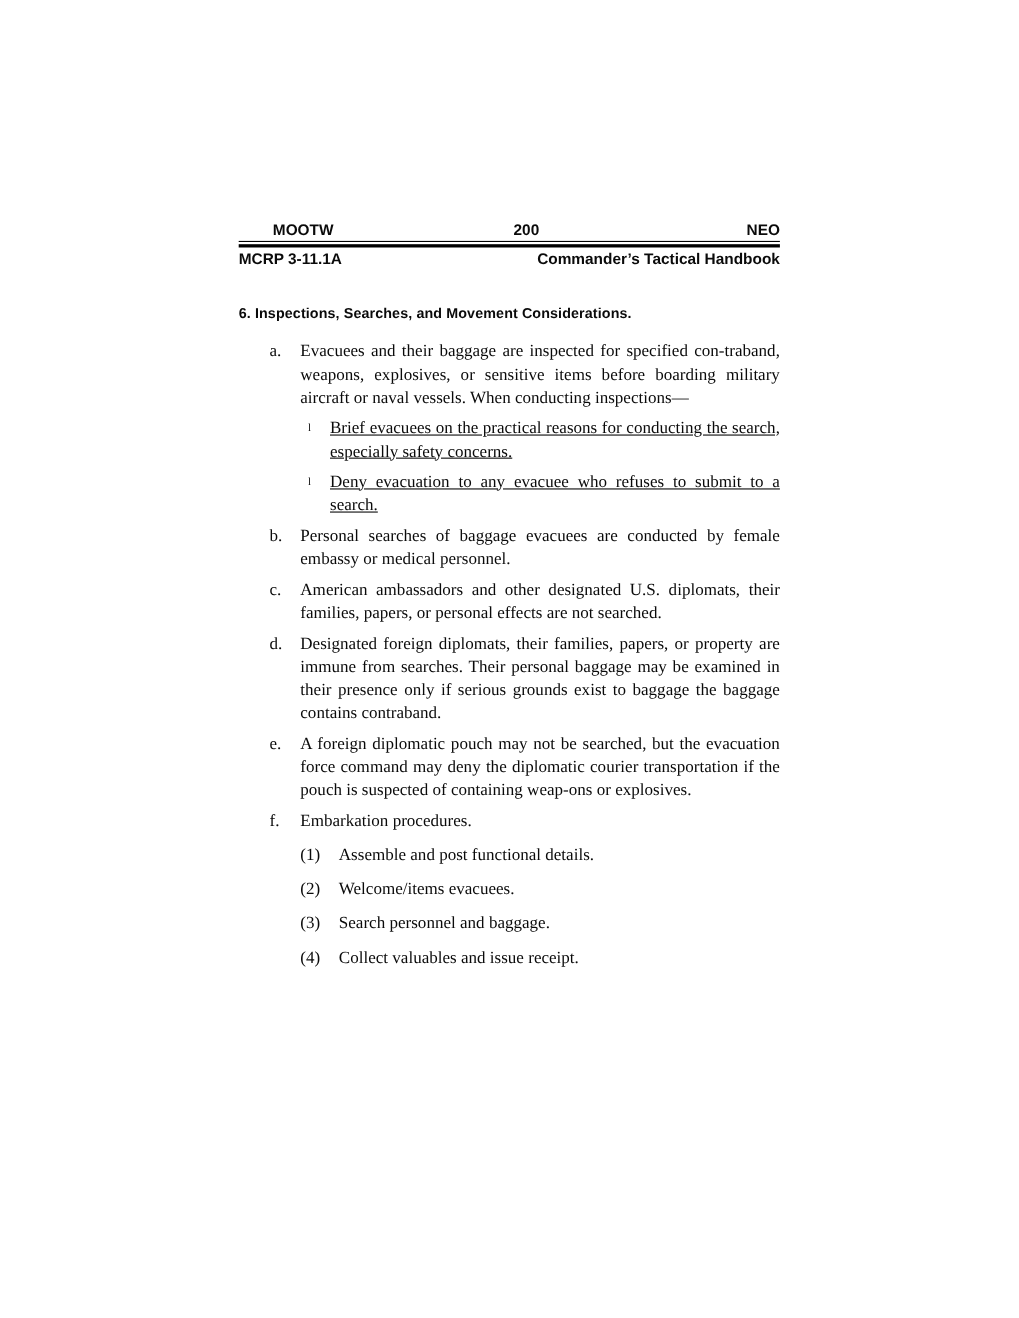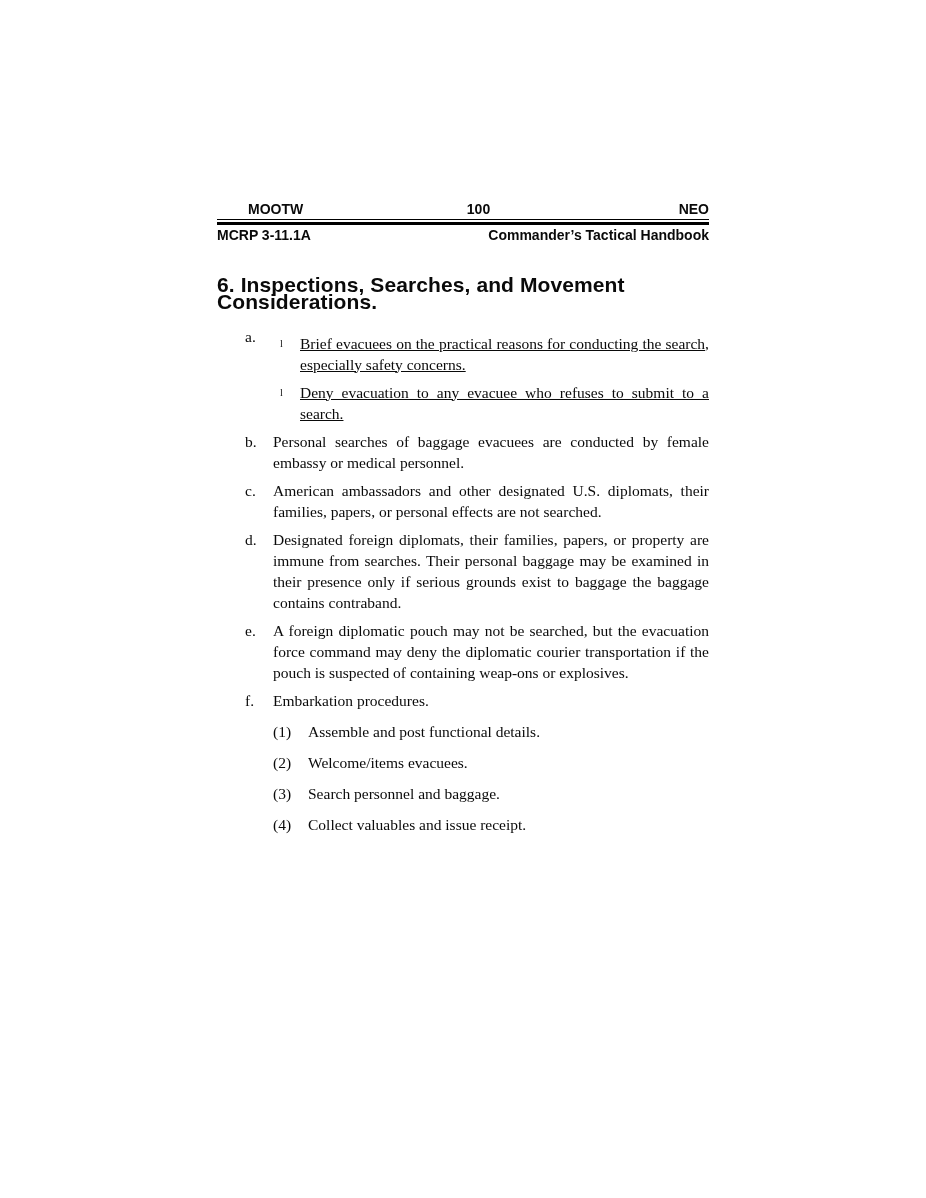--- a/index.html
+++ b/index.html
@@ -35,21 +35,21 @@
   .hdr-row1 .h-center { flex: 1; text-align: center; }
   .hdr-row1 .h-right  { flex: 1; text-align: right; }
   .hdr-thick-rule { height: 2.5px; background: #000; margin-top: 2px; }
   .hdr-row2 { margin-top: 3px; justify-content: space-between; }
 
   
   .sec-heading {
     margin: 33px 0 0 0;
     font-family: "Liberation Sans", sans-serif;
     font-weight: bold;
-    font-size: 21px;
+    font-size: 13px;
     line-height: 17px;
     letter-spacing: 0.1px;
   }
 
   
   .items {
     margin-top: 16px;
     font-size: 15.5px;
     line-height: 21px;
   }
@@ -73,36 +73,37 @@
   .numbered-text { flex: 1; }
 </style>
 </head>
 <body>
 
 <div class="page">
 
   <header>
     <div class="hdr-row1">
       <span class="h-left">MOOTW</span>
-      <span class="h-center">100</span>
+      <span class="h-center">200</span>
       <span class="h-right">NEO</span>
     </div>
     <div class="hdr-thick-rule"></div>
     <div class="hdr-row2">
       <span>MCRP 3-11.1A</span>
       <span>Commander’s Tactical Handbook</span>
     </div>
   </header>
 
   <h1 class="sec-heading">6. Inspections, Searches, and Movement Considerations.</h1>
 
   <div class="items" id="item-list">
       <div class="item">
         <span class="item-label">a.</span>
         <div class="item-body">
+          <div class="item-text">Evacuees and their baggage are inspected for specified con-traband, weapons, explosives, or sensitive items before boarding military aircraft or naval vessels. When conducting inspections—</div>
           <div class="bullet-item">
             <span class="bullet-glyph">l</span>
             <div class="bullet-text">Brief evacuees on the practical reasons for conducting the search, especially safety concerns.</div>
           </div>
           <div class="bullet-item">
             <span class="bullet-glyph">l</span>
             <div class="bullet-text">Deny evacuation to any evacuee who refuses to submit to a search.</div>
           </div>
         </div>
       </div>

